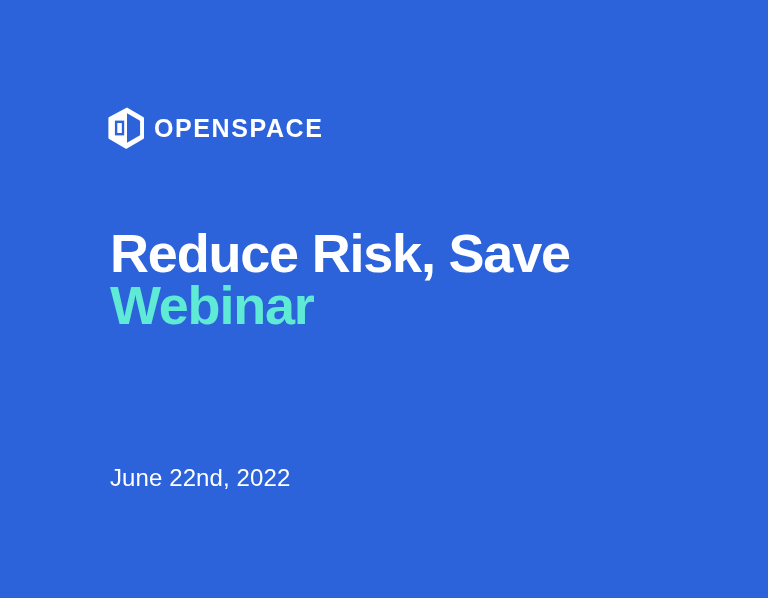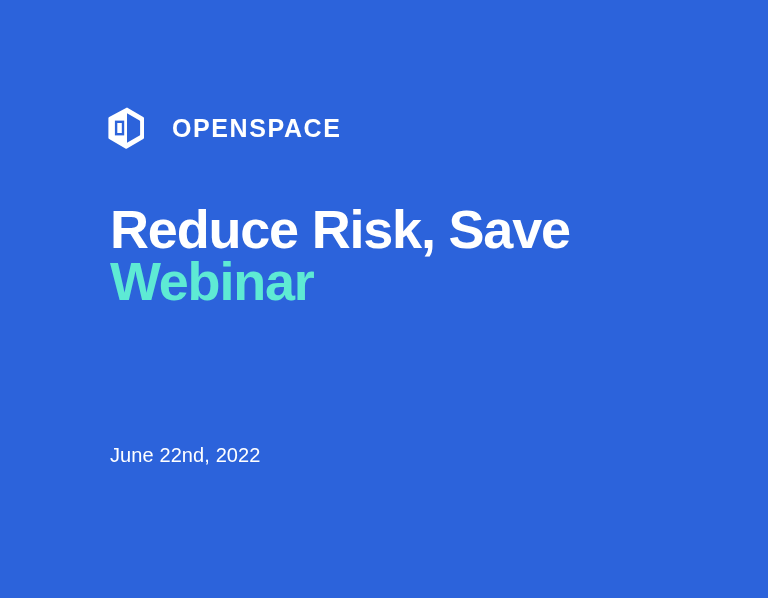--- a/index.html
+++ b/index.html
@@ -23,21 +23,21 @@
     overflow: hidden;
   }
 
   
   .logo-lockup {
     position: absolute;
     left: 108px;
     top: 106px;
     display: flex;
     align-items: center;
-    gap: 26px;
+    gap: 8px;
   }
 
   .logo-mark {
     width: 38px;
     height: 44px;
     display: block;
     flex: 0 0 auto;
   }
 
   .logo-wordmark {
@@ -47,21 +47,21 @@
     font-size: 25px;
     letter-spacing: 1.6px;
     line-height: 1;
     white-space: nowrap;
   }
 
   
   .headline {
     position: absolute;
     left: 110px;
-    top: 203px;
+    top: 227px;
     width: 600px;
   }
 
   .headline-line {
     display: block;
     font-family: "Liberation Sans", sans-serif;
     font-weight: 700;
     font-size: 54px;
     line-height: 52px;
     letter-spacing: -1.2px;
@@ -74,25 +74,25 @@
   }
 
   .headline-line.accent {
     color: #5eead4;
   }
 
   
   .event-date {
     position: absolute;
     left: 110px;
-    top: 443px;
+    top: 464px;
     color: #ffffff;
     font-family: "Liberation Sans", sans-serif;
     font-weight: 400;
-    font-size: 20px;
+    font-size: 24px;
     letter-spacing: 0.1px;
     line-height: 1.2;
     white-space: nowrap;
   }
 </style>
 </head>
 <body>
 
 <div class="slide">
 

